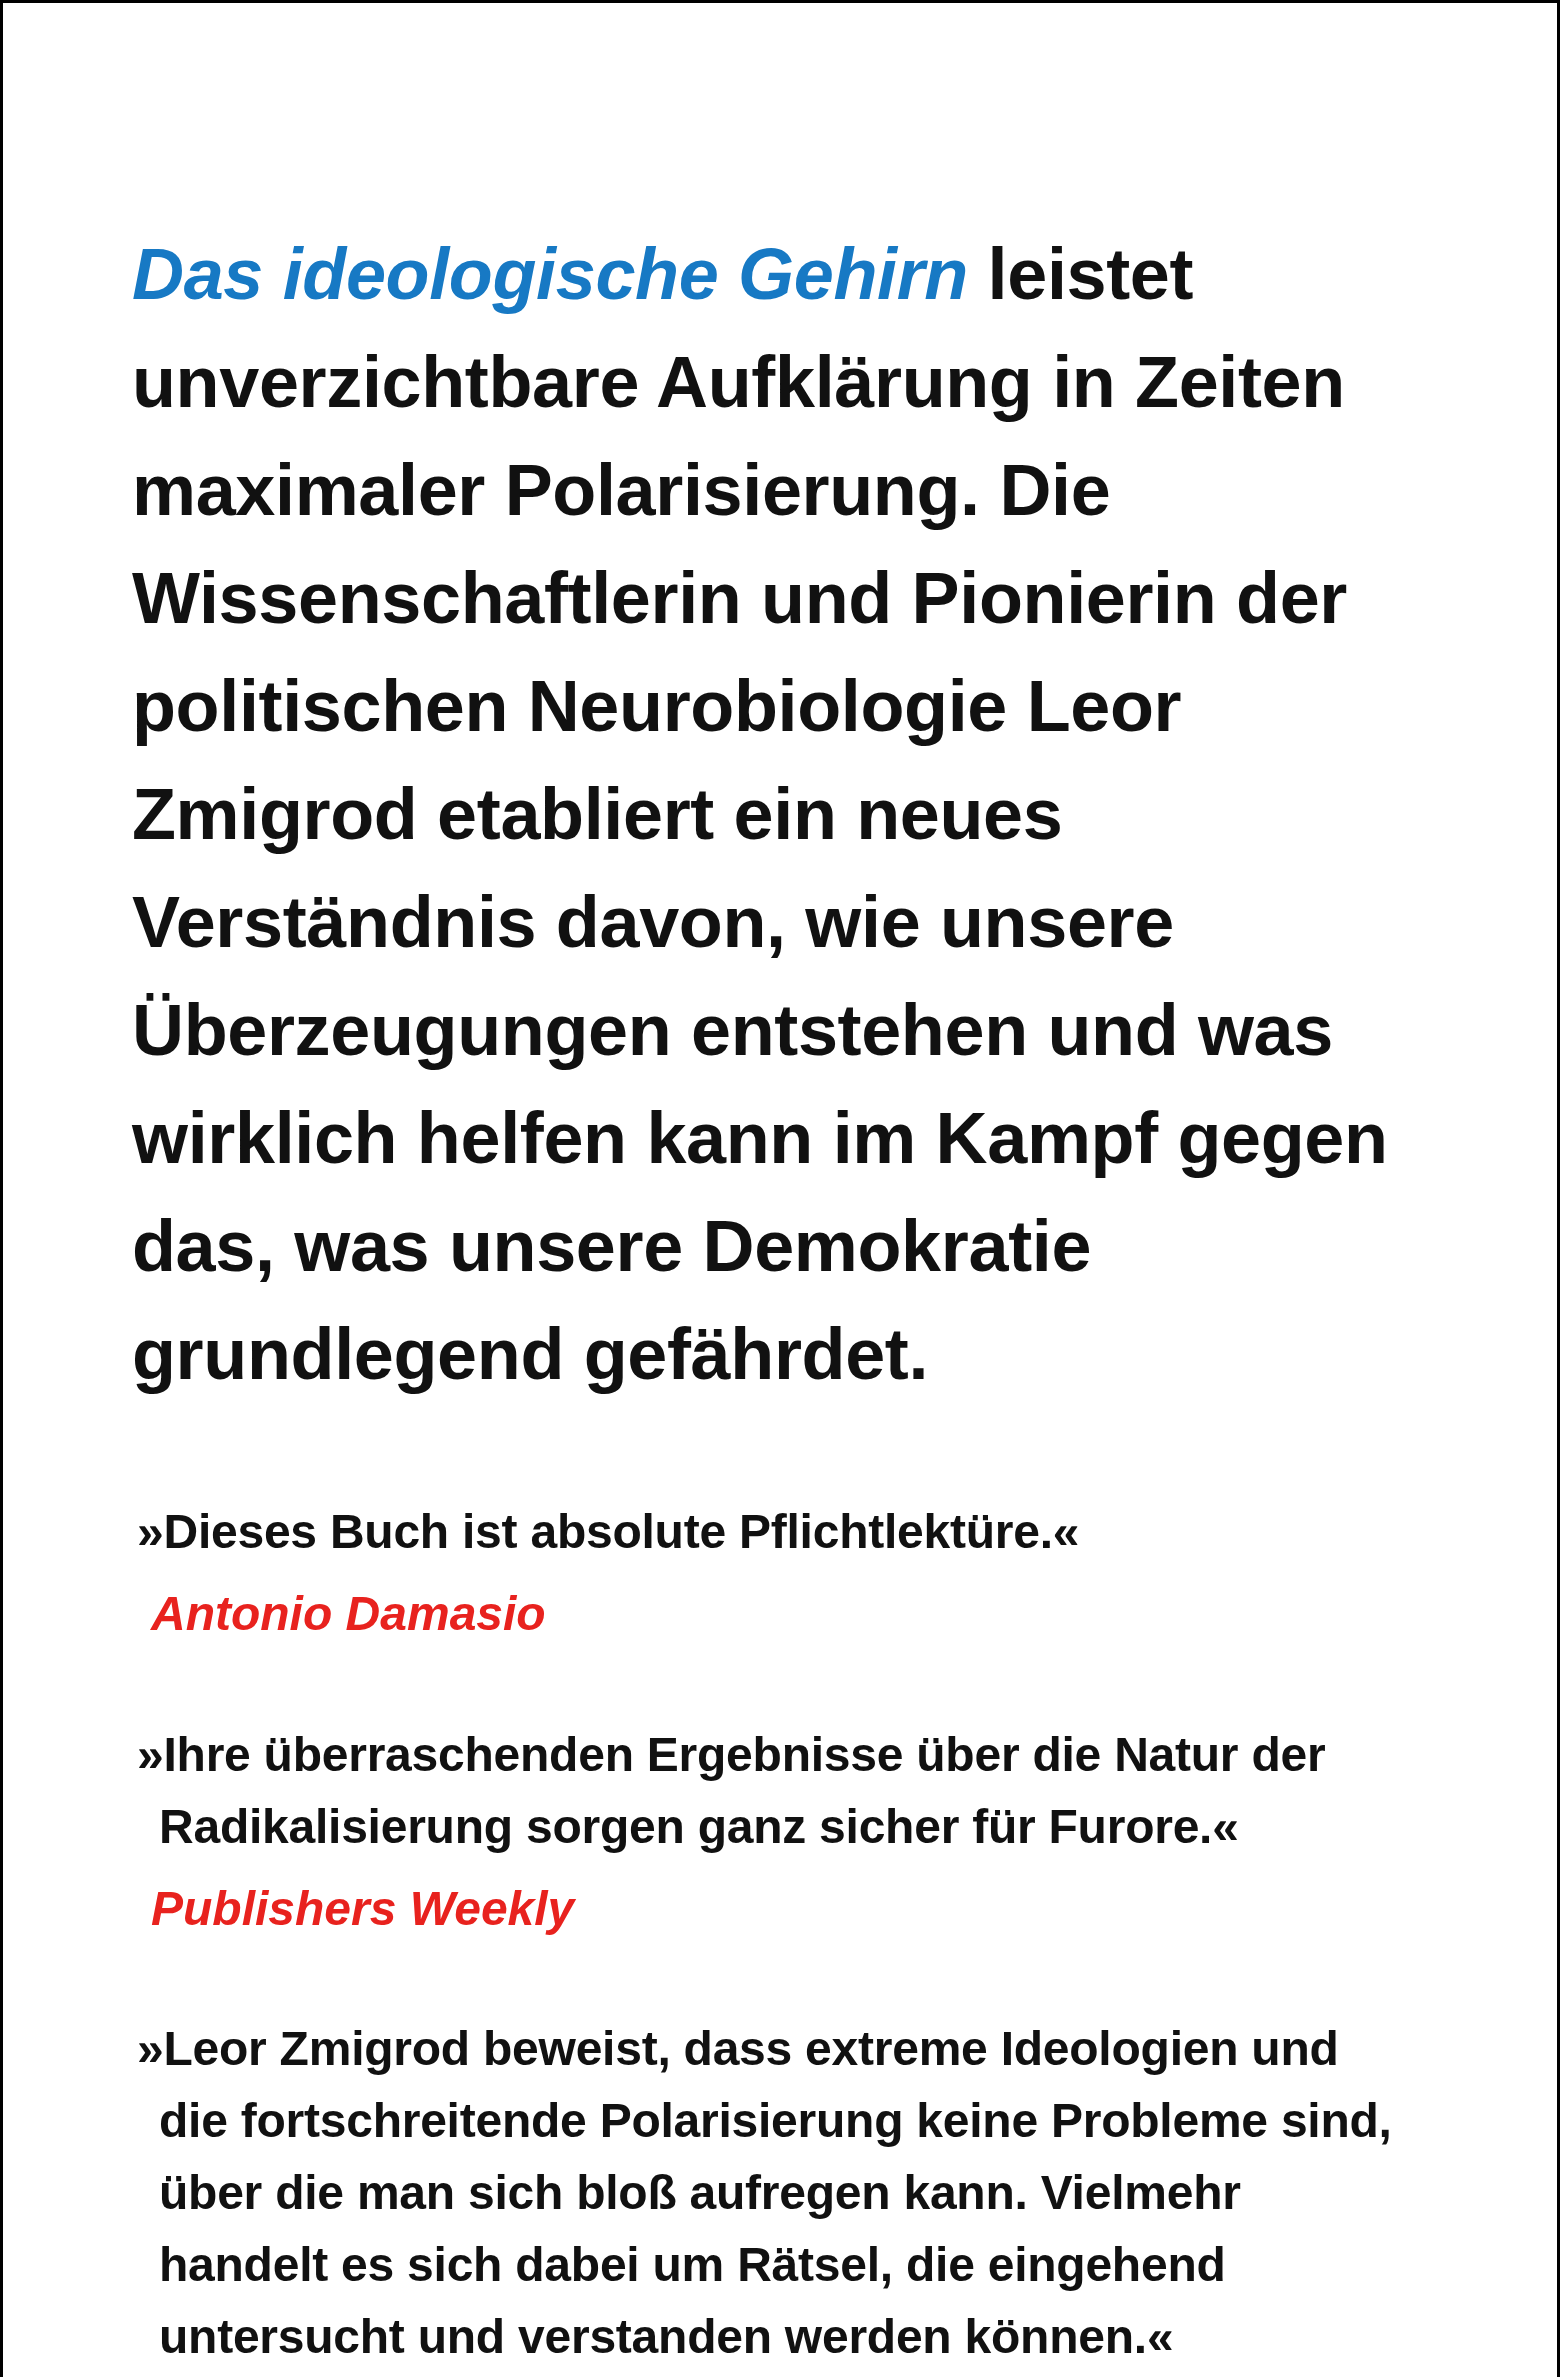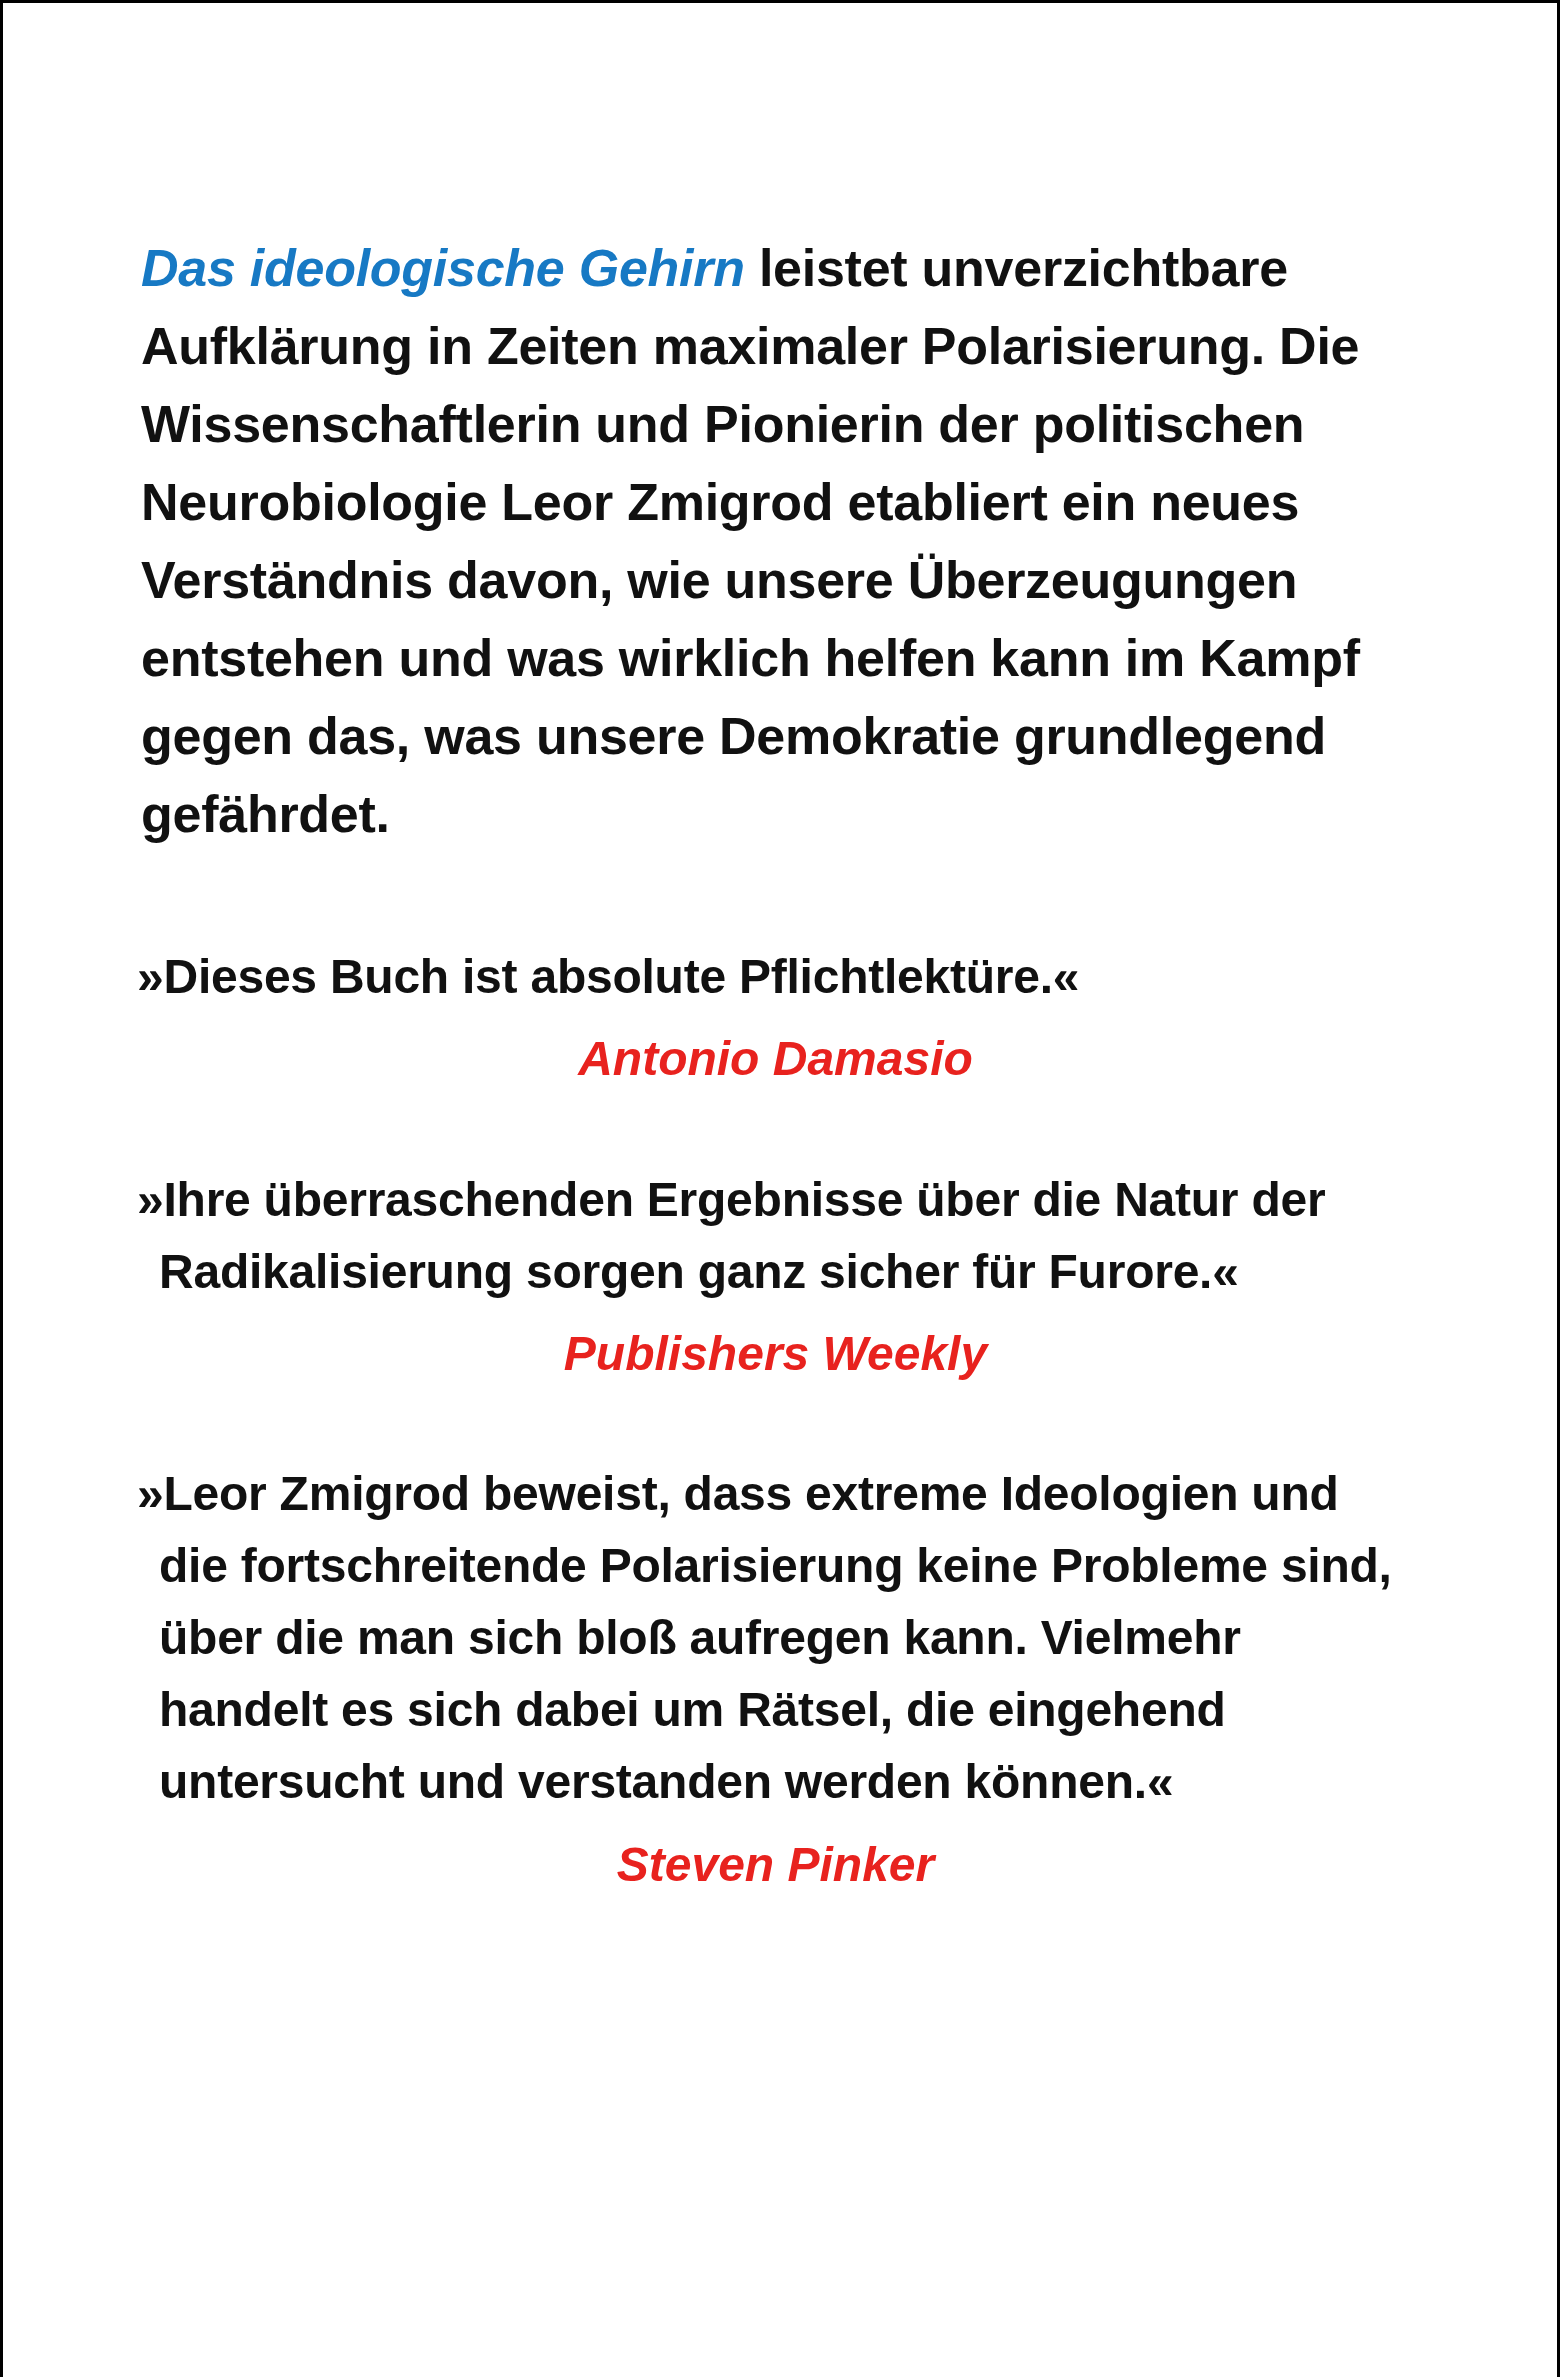--- a/index.html
+++ b/index.html
@@ -20,22 +20,22 @@
     color: #111111;
     overflow: hidden;
   }
 
   .content {
     padding: 214px 157px 0 126px;
   }
 
   
   .intro {
-    margin: 12px;
-    font-size: 52px;
+    margin: 3px;
+    font-size: 72px;
     line-height: 1.5;
     font-weight: 700;
     letter-spacing: -0.005em;
     color: #111111;
     hyphens: manual;
     -webkit-hyphens: manual;
   }
   .intro .book-title {
     font-style: italic;
     color: #1779c4;
@@ -61,21 +61,20 @@
     -webkit-hyphens: manual;
   }
   .attribution {
     margin: 12.4px 0 0 0;
     padding-left: 22px;
     font-size: 48px;
     line-height: 1.4;
     font-weight: 700;
     font-style: italic;
     color: #e8221e;
-    text-align: center;
   }
 </style>
 </head>
 <body>
 
 <div class="page">
   <div class="content">
 
     <p class="intro"><span class="book-title">Das ideologische Gehirn</span><span> leistet unver­zichtbare Aufklärung in Zeiten maximaler Polarisierung. Die Wissenschaftlerin und Pionierin der politischen Neurobiologie Leor Zmigrod etabliert ein neues Verständnis davon, wie unsere Überzeugungen entstehen und was wirklich helfen kann im Kampf gegen das, was unsere Demokratie grundlegend gefährdet.</span></p>
 

